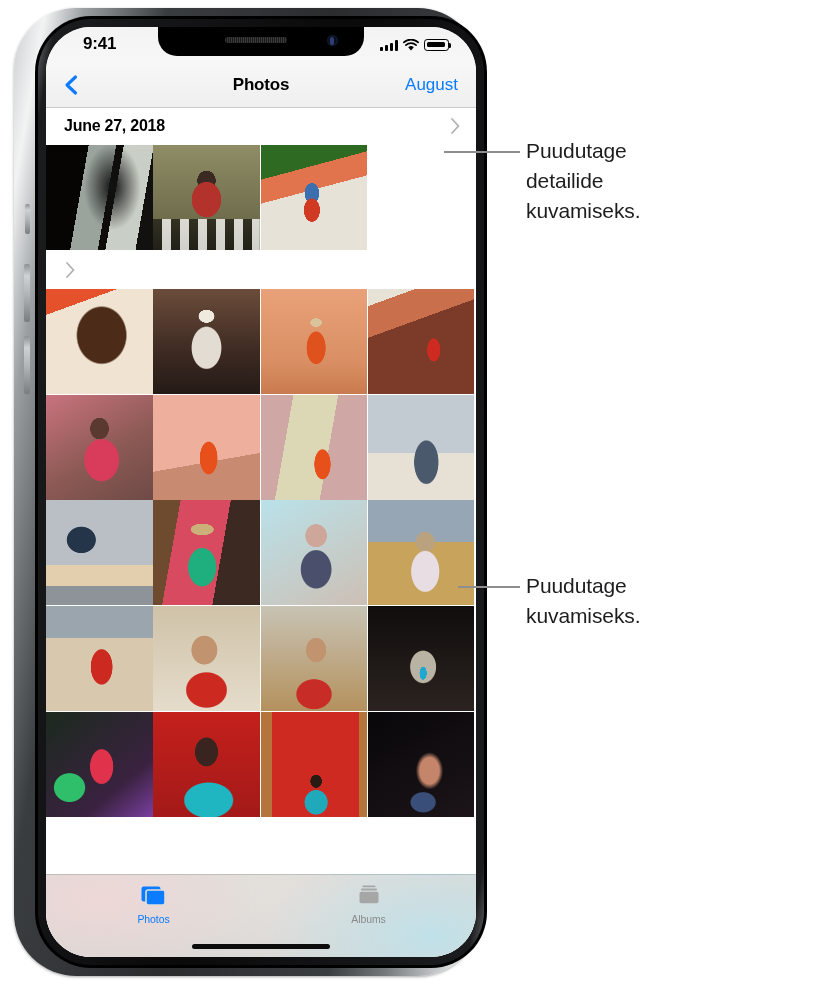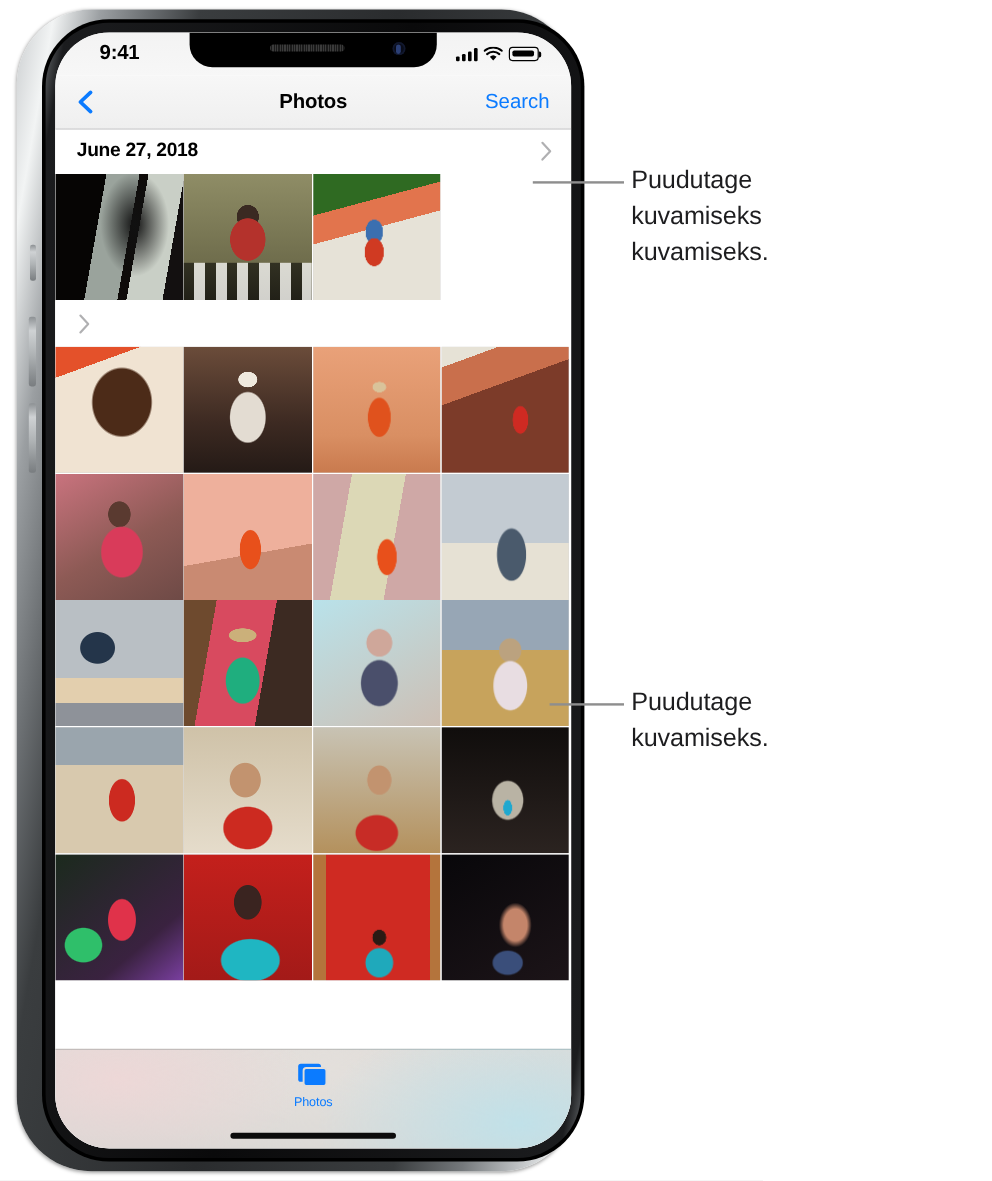--- a/index.html
+++ b/index.html
@@ -360,21 +360,21 @@
         </div>
       </div>
 
       <div id="nav-bar">
         <div id="back-chevron">
           <svg width="24" height="24" viewBox="0 0 24 24">
             <path d="M15.5 4 L7 12 L15.5 20" stroke="#0b7bff" stroke-width="3.1" fill="none" stroke-linecap="round" stroke-linejoin="round"></path>
           </svg>
         </div>
         <div id="nav-title">Photos</div>
-        <div id="select-button">Search</div>
+        <div id="select-button">August</div>
       </div>
       <div id="nav-hairline"></div>
 
       <div id="content">
 
         <div class="section-header">
           <div class="section-title">June 27, 2018</div>
           <div class="section-chevron">
             <svg width="13" height="20" viewBox="0 0 13 20">
               <path d="M3 3 L9.5 10 L3 17" stroke="#b0b0b2" stroke-width="1.8" fill="none" stroke-linecap="round" stroke-linejoin="round"></path>
@@ -550,33 +550,43 @@
             <div class="tab-icon">
               <svg width="30" height="26" viewBox="0 0 30 26">
                 <rect x="2.5" y="3.5" width="19" height="15" rx="2.2" fill="#0b7bff"></rect>
                 <rect x="7" y="7" width="19" height="15" rx="2.2" fill="#0b7bff" stroke="#e0ddda" stroke-width="1.6"></rect>
               </svg>
             </div>
             <div class="tab-label">Photos</div>
           </div>
 
 
+          <div class="tab-item">
+            <div class="tab-icon">
+              <svg width="30" height="26" viewBox="0 0 30 26">
+                <rect x="8.5" y="2.5" width="13" height="1.8" rx="0.9" fill="#a6a6a6"></rect>
+                <rect x="7" y="5.6" width="16" height="1.8" rx="0.9" fill="#a6a6a6"></rect>
+                <rect x="5.5" y="8.8" width="19" height="11.5" rx="1.8" fill="#a6a6a6"></rect>
+              </svg>
+            </div>
+            <div class="tab-label">Albums</div>
+          </div>
 
 
         </div>
         <div id="home-indicator"></div>
       </div>
 
     </div>
   </div>
 
   <div class="leader" style="left:444px; top:151px; width:76px;"></div>
   <div class="callout" style="left:526px; top:136px; width:280px;">
     <div>Puudutage</div>
-    <div>kuvamiseks</div>
+    <div>detailide</div>
     <div>kuvamiseks.</div>
   </div>
 
   <div class="leader" style="left:458px; top:586px; width:62px;"></div>
   <div class="callout" style="left:526px; top:571px; width:290px;">
     <div>Puudutage</div>
     <div>kuvamiseks.</div>
   </div>
 
 </div>

